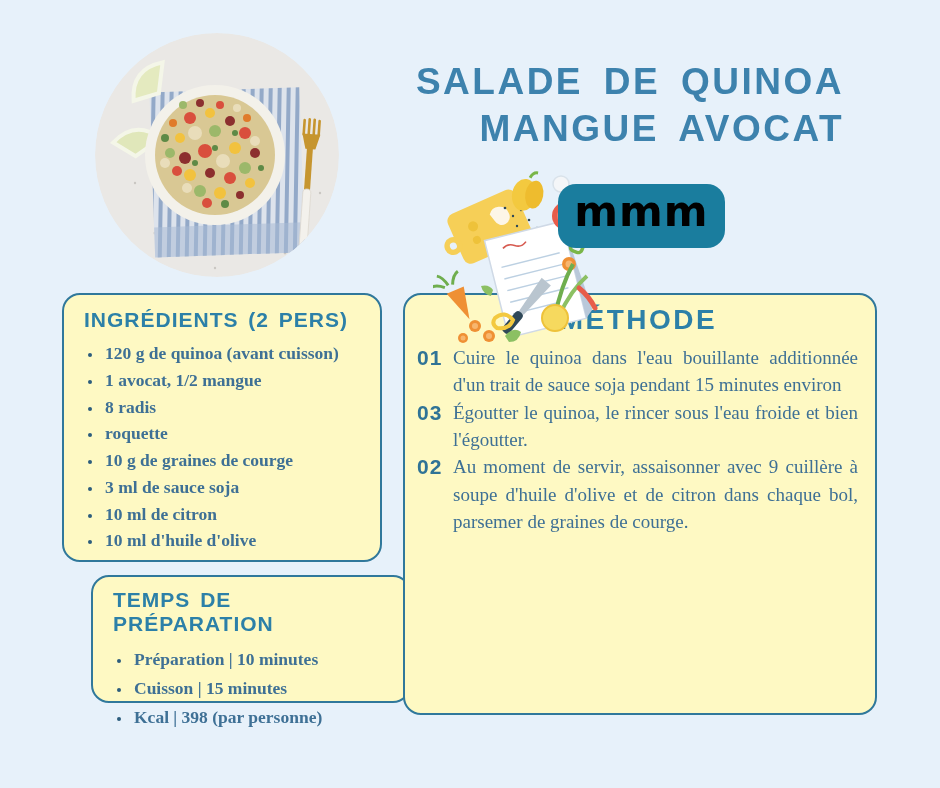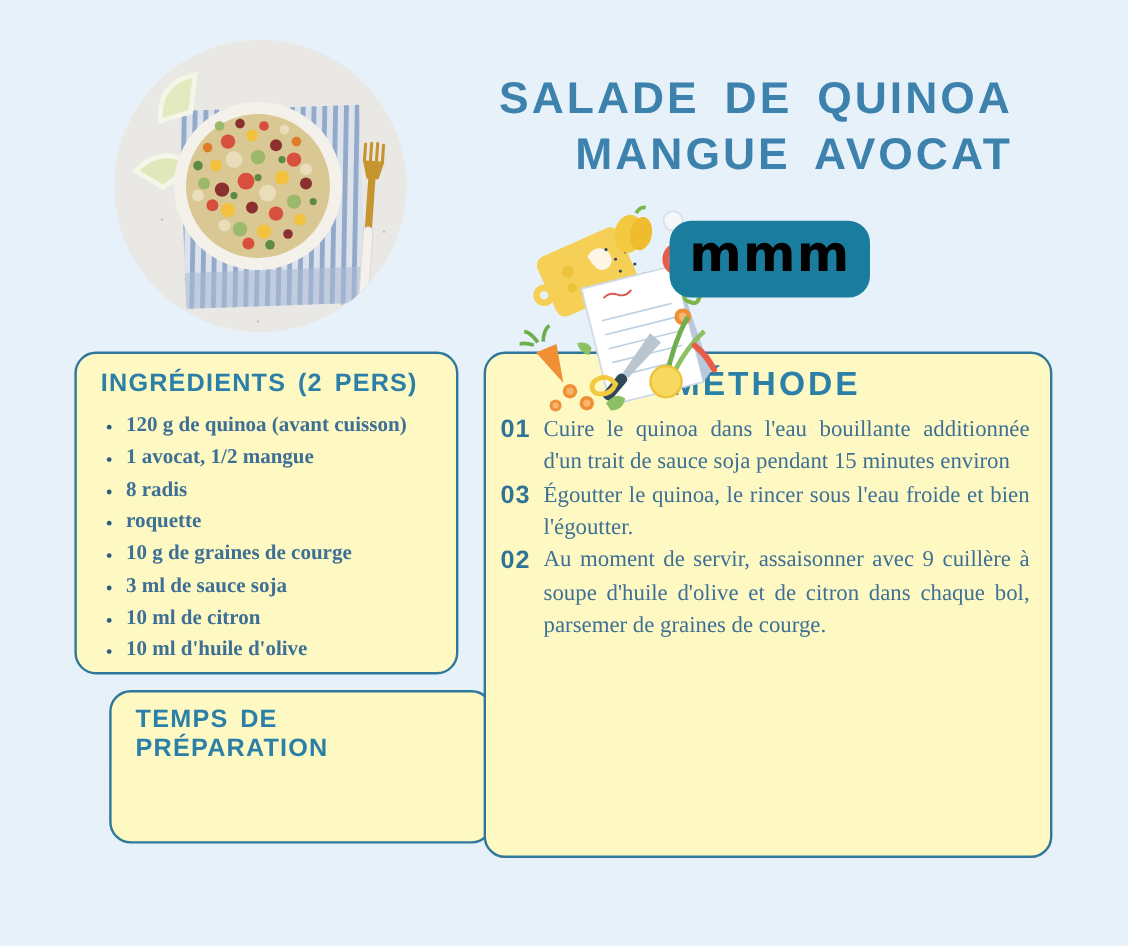--- a/index.html
+++ b/index.html
@@ -267,20 +267,26 @@
         <li>roquette</li>
         <li>10 g de graines de courge</li>
         <li>3 ml de sauce soja</li>
         <li>10 ml de citron</li>
         <li>10 ml d'huile d'olive</li>
       </ul>
   </section>
 
   <section class="card card-temps">
     <h2 class="hand">TEMPS DE PRÉPARATION</h2>
+    <ul class="plain">
+
+    <li>Préparation | 10 minutes</li>
+        <li>Cuisson | 15 minutes</li>
+        <li>Kcal | 398 (par personne)</li>
+      </ul>
   </section>
 
   <section class="card card-method">
     <h2 class="hand">MÉTHODE</h2>
     <div class="steps">
 
         <div class="step">
           <span class="num hand">01</span>
           <p class="txt">Cuire le quinoa dans l'eau bouillante additionnée d'un trait de sauce soja pendant 15 minutes environ</p>
         </div>

